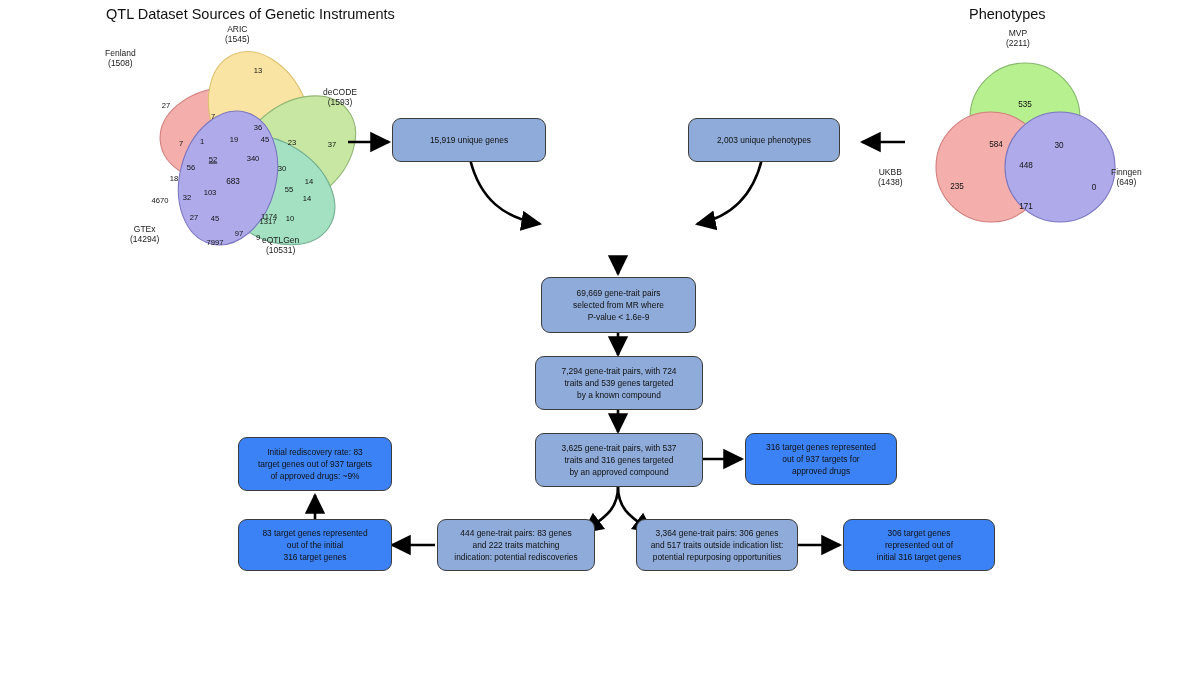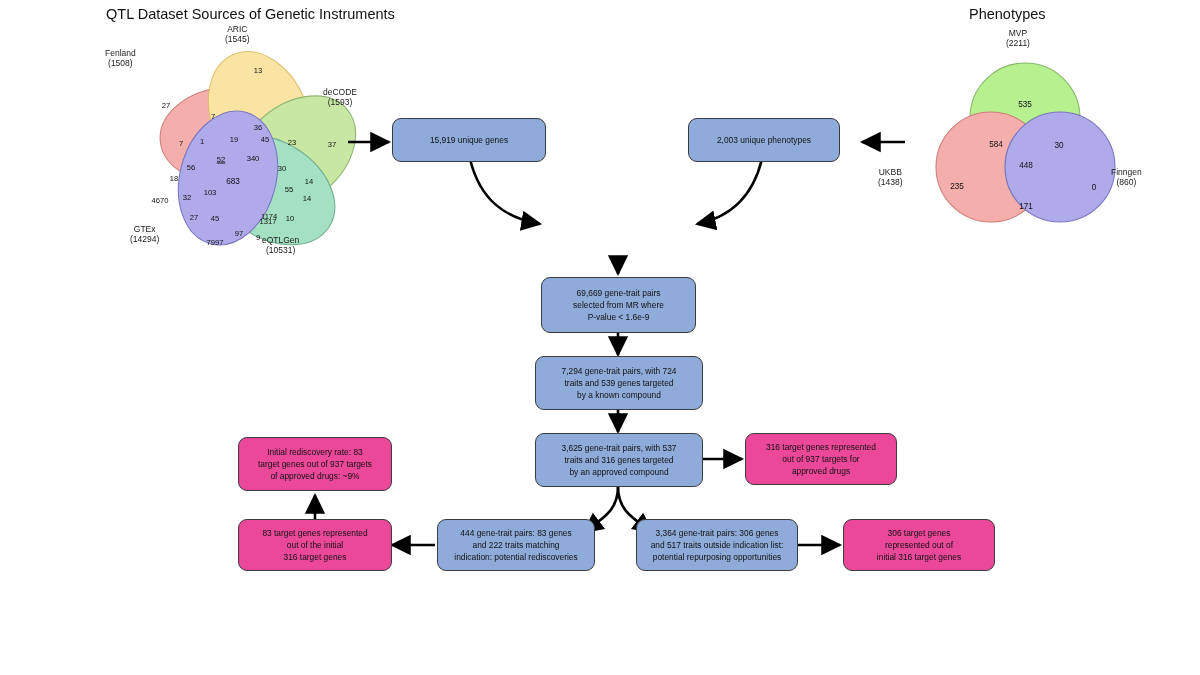--- a/index.html
+++ b/index.html
@@ -51,21 +51,21 @@
     align-items: center;
     justify-content: center;
     text-align: center;
     font-size: 8.4px;
     line-height: 1.45;
     color: #111;
     padding: 4px 7px;
     white-space: pre-line;
   }
   .node.blue { background: #8fabd9; }
-  .node.red  { background: #ec4899; }
+  .node.red  { background: #3b82f6; }
 
   svg.arrows {
     position: absolute; left:0; top:0;
     width: 1200px; height: 675px;
     pointer-events: none;
   }
 </style>
 </head>
 <body>
 
@@ -102,21 +102,21 @@
     <div class="vnum" style="left:158px; top:186px;">1317</div>
     <div class="vnum" style="left:50px;  top:165px;">4670</div>
 
     <div class="vnum" style="left:103px; top:81px;">7</div>
     <div class="vnum" style="left:92px;  top:106px;">1</div>
     <div class="vnum" style="left:71px;  top:108px;">7</div>
     <div class="vnum" style="left:124px; top:104px;">19</div>
     <div class="vnum" style="left:138px; top:92px;margin-left:10px;">36</div>
     <div class="vnum" style="left:155px; top:104px;">45</div>
     <div class="vnum" style="left:182px; top:107px;">23</div>
-    <div class="vnum" style="left:111px; top:124px;text-decoration:underline;">52</div>
+    <div class="vnum" style="left:103px; top:124px;text-decoration:underline;">52</div>
     <div class="vnum" style="left:143px; top:123px;">340</div>
     <div class="vnum" style="left:81px;  top:132px;">56</div>
     <div class="vnum" style="left:172px; top:133px;">30</div>
     <div class="vnum big" style="left:123px; top:146px;">683</div>
     <div class="vnum" style="left:199px; top:146px;">14</div>
     <div class="vnum" style="left:179px; top:154px;">55</div>
     <div class="vnum" style="left:197px; top:163px;">14</div>
     <div class="vnum" style="left:64px;  top:143px;">18</div>
     <div class="vnum" style="left:77px;  top:162px;">32</div>
     <div class="vnum" style="left:100px; top:157px;">103</div>
@@ -137,21 +137,21 @@
         <circle cx="96" cy="127" r="55" fill="#ee7f7a" stroke="#b4312c" stroke-width="1.1"></circle>
         <circle cx="165" cy="127" r="55" fill="#7f79e0" stroke="#2b2299" stroke-width="1.1"></circle>
       </g>
     </svg>
 
     <div class="vlabel" style="left:111px; top:-11px; white-space:pre-line;">MVP
 (2211)</div>
     <div class="vlabel" style="left:-17px; top:128px; white-space:pre-line;">UKBB
 (1438)</div>
     <div class="vlabel" style="left:216px; top:128px; white-space:pre-line;">Finngen
-(860)</div>
+(649)</div>
 
     <div class="vnum big" style="left:130px; top:64px;">535</div>
     <div class="vnum big" style="left:101px; top:104px;">584</div>
     <div class="vnum big" style="left:164px; top:105px;">30</div>
     <div class="vnum big" style="left:131px; top:125px;">448</div>
     <div class="vnum big" style="left:62px;  top:146px;">235</div>
     <div class="vnum big" style="left:131px; top:166px;">171</div>
     <div class="vnum big" style="left:199px; top:147px;">0</div>
   </div>
 

